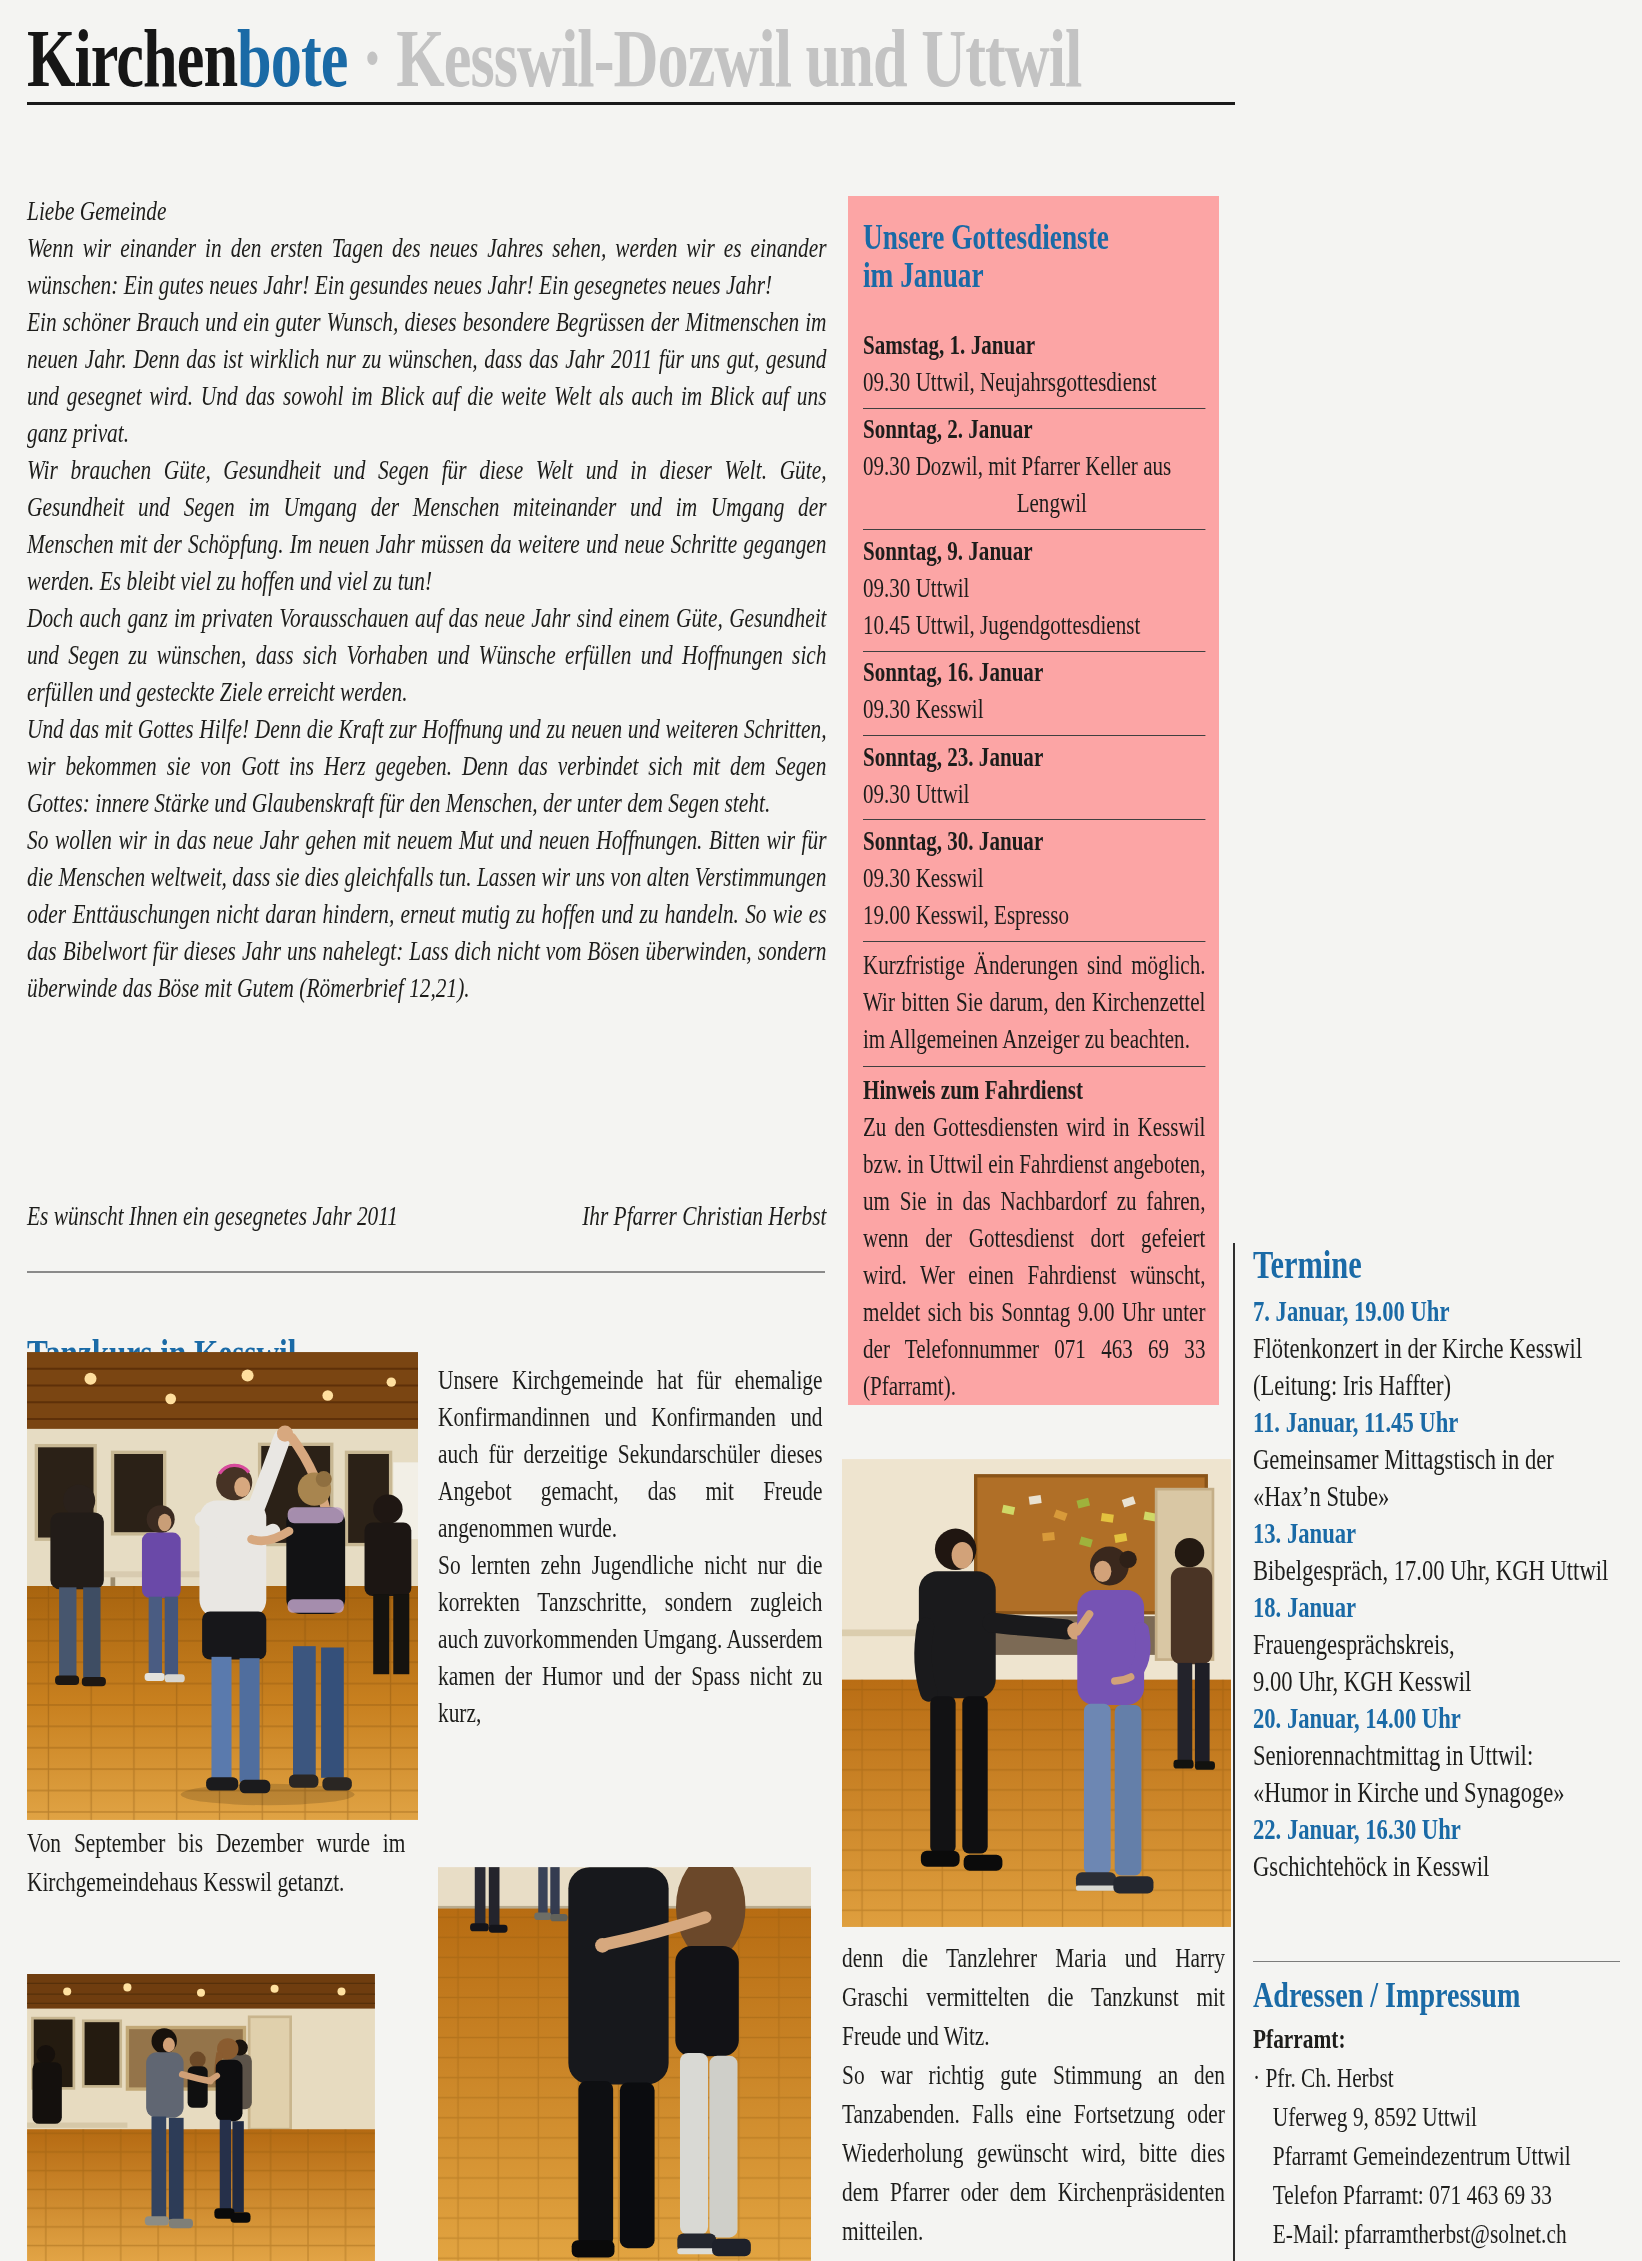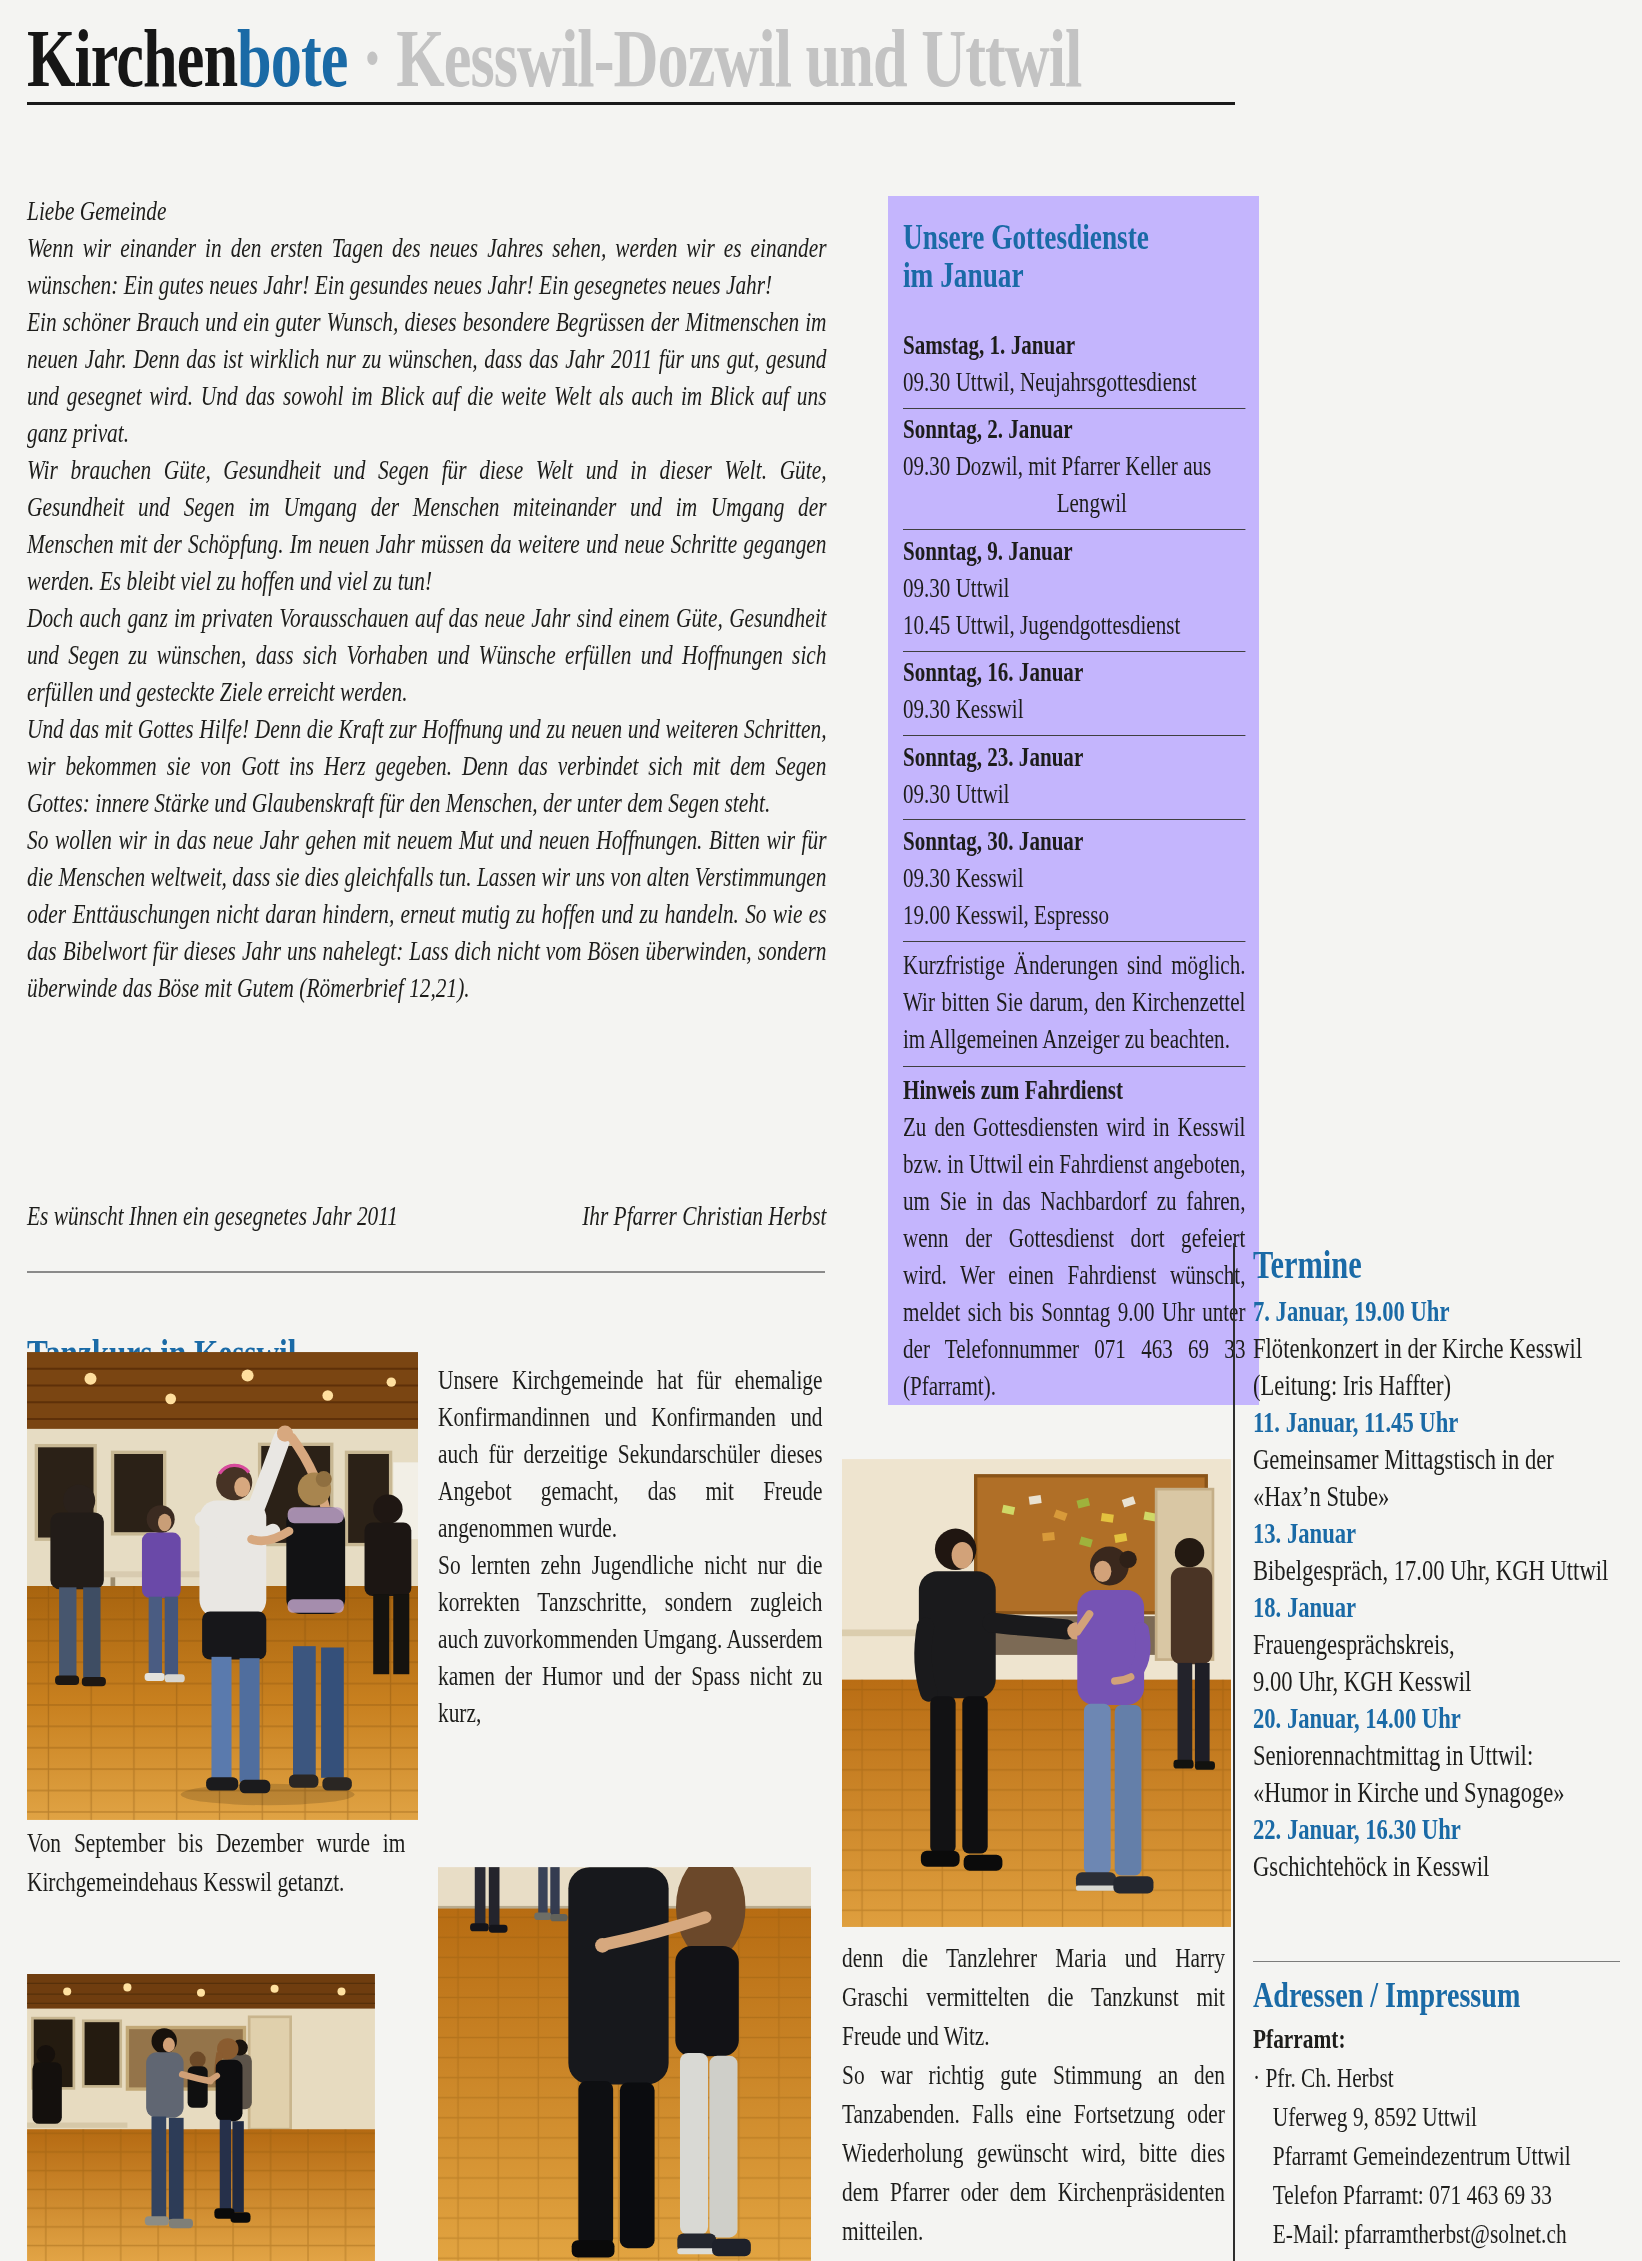--- a/index.html
+++ b/index.html
@@ -54,22 +54,22 @@
   }
   .dance-caption p { margin:0; }
   .dance-bottom {
     position:absolute; left:842px; top:1939px; width:491px;
     font-size:27.4px; line-height:39px; text-align:justify;
   }
   .dance-bottom p { margin:0; }
 
   
   .services {
-    position:absolute; left:888px; top:196px; width:371px; height:1209px;
-    background:#c4b5fd; box-sizing:border-box; padding:23px 13.4px 0 14.7px; overflow:hidden;
+    position:absolute; left:848px; top:196px; width:371px; height:1209px;
+    background:#fca5a5; box-sizing:border-box; padding:23px 13.4px 0 14.7px; overflow:hidden;
   }
   .services-inner { width:439px; font-size:27px; line-height:37px; }
   .svc-title { font-size:35px; line-height:38px; margin:0 0 29.4px 0; }
   .svc-entry { border-bottom:1.3px solid #3f3f3f; padding:2.7px 0 6.7px 0; }
   .svc-date { font-weight:bold; }
   .svc-line { padding-left:197px; text-indent:-197px; }
   .svc-note { border-bottom:1.3px solid #3f3f3f; padding:5.4px 0 8px 0; text-align:justify; }
   .svc-hint-title { font-weight:bold; padding-top:5.4px; }
   .svc-hint { text-align:justify; }
 

